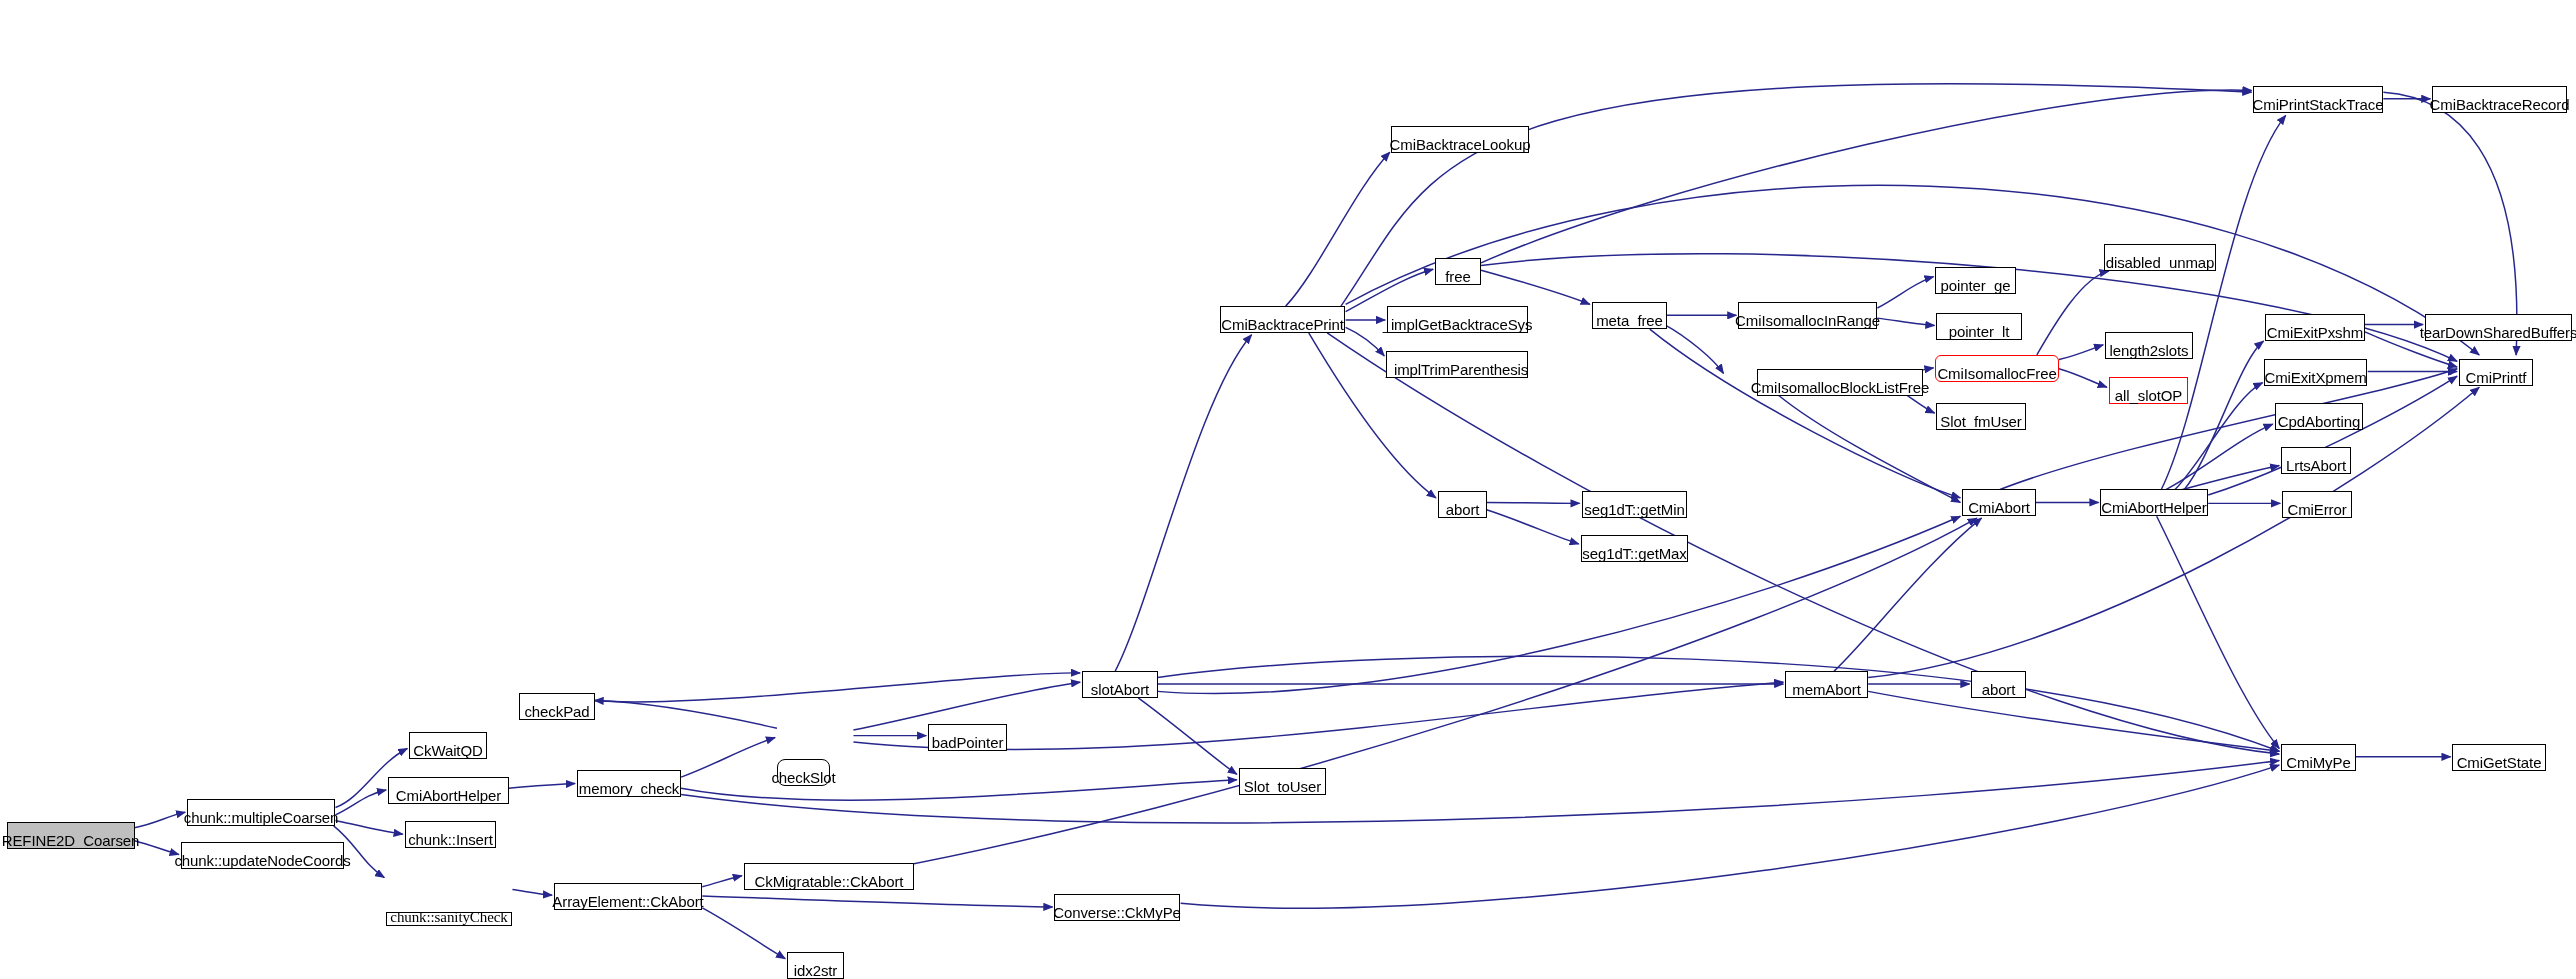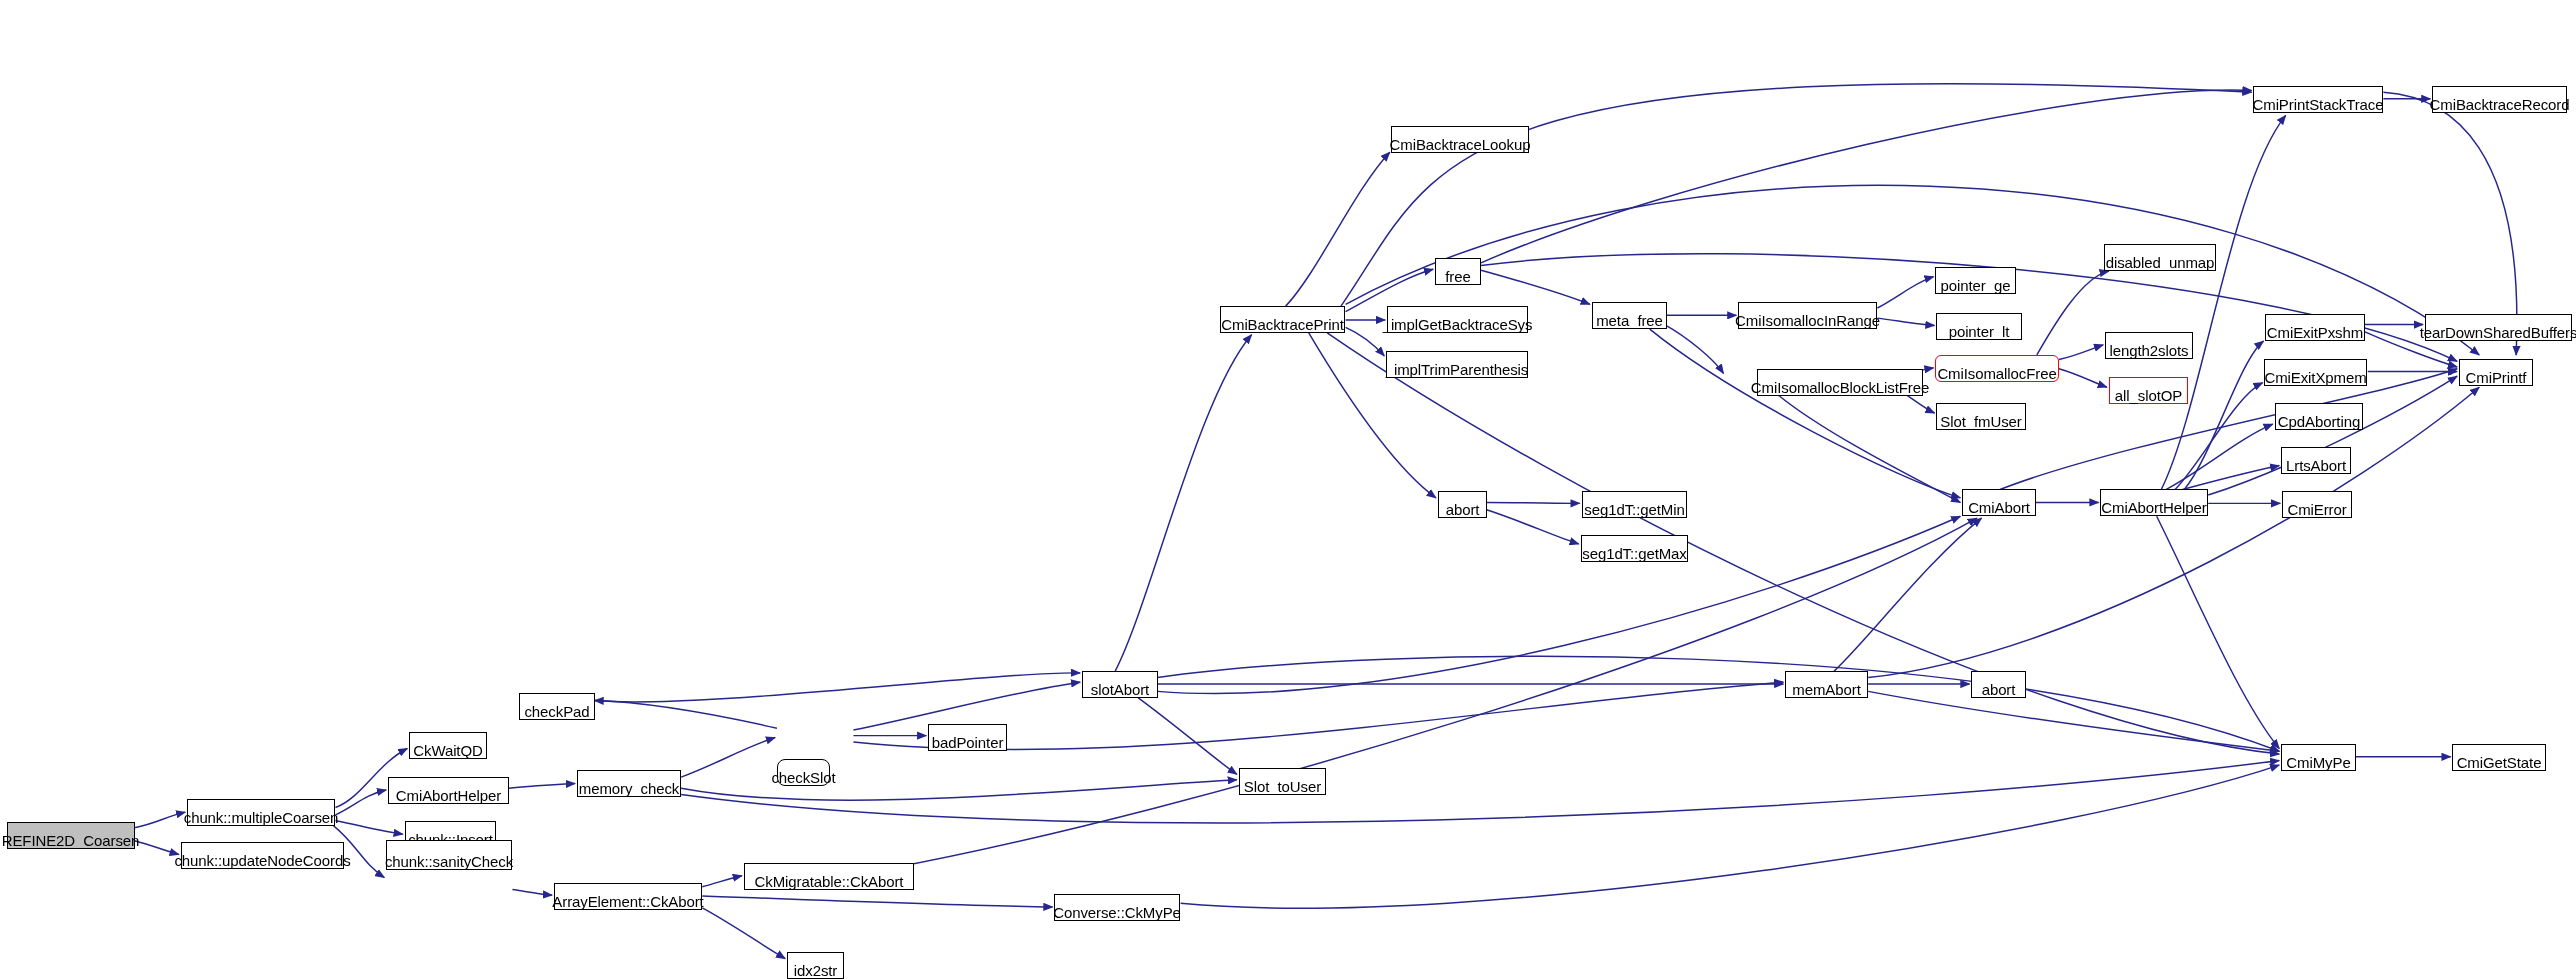--- a/index.html
+++ b/index.html
@@ -139,21 +139,21 @@
       </div>
       <div class="node" style="left: 409px; top: 732px; width: 78px; height: 27px;">
         <span>CkWaitQD</span>
       </div>
       <div class="node" style="left: 388px; top: 777px; width: 121px; height: 27px;">
         <span>CmiAbortHelper</span>
       </div>
       <div class="node" style="left: 405px; top: 821px; width: 91px; height: 27px;">
         <span>chunk::Insert</span>
       </div>
-      <div class="node" style="left: 386px; top: 840px; width: 126px; height: 30px;">
+      <div class="node" style="left: 386px; top: 912px; width: 126px; height: 14px; font-family: Liberation Serif, serif;">
         <span>chunk::sanityCheck</span>
       </div>
       <div class="node" style="left: 577px; top: 770px; width: 104px; height: 27px;">
         <span>memory_check</span>
       </div>
       <div class="node" style="left: 554px; top: 883px; width: 148px; height: 27px;">
         <span>ArrayElement::CkAbort</span>
       </div>
       <div class="node" style="left: 519px; top: 693px; width: 76px; height: 27px;">
         <span>checkPad</span>

